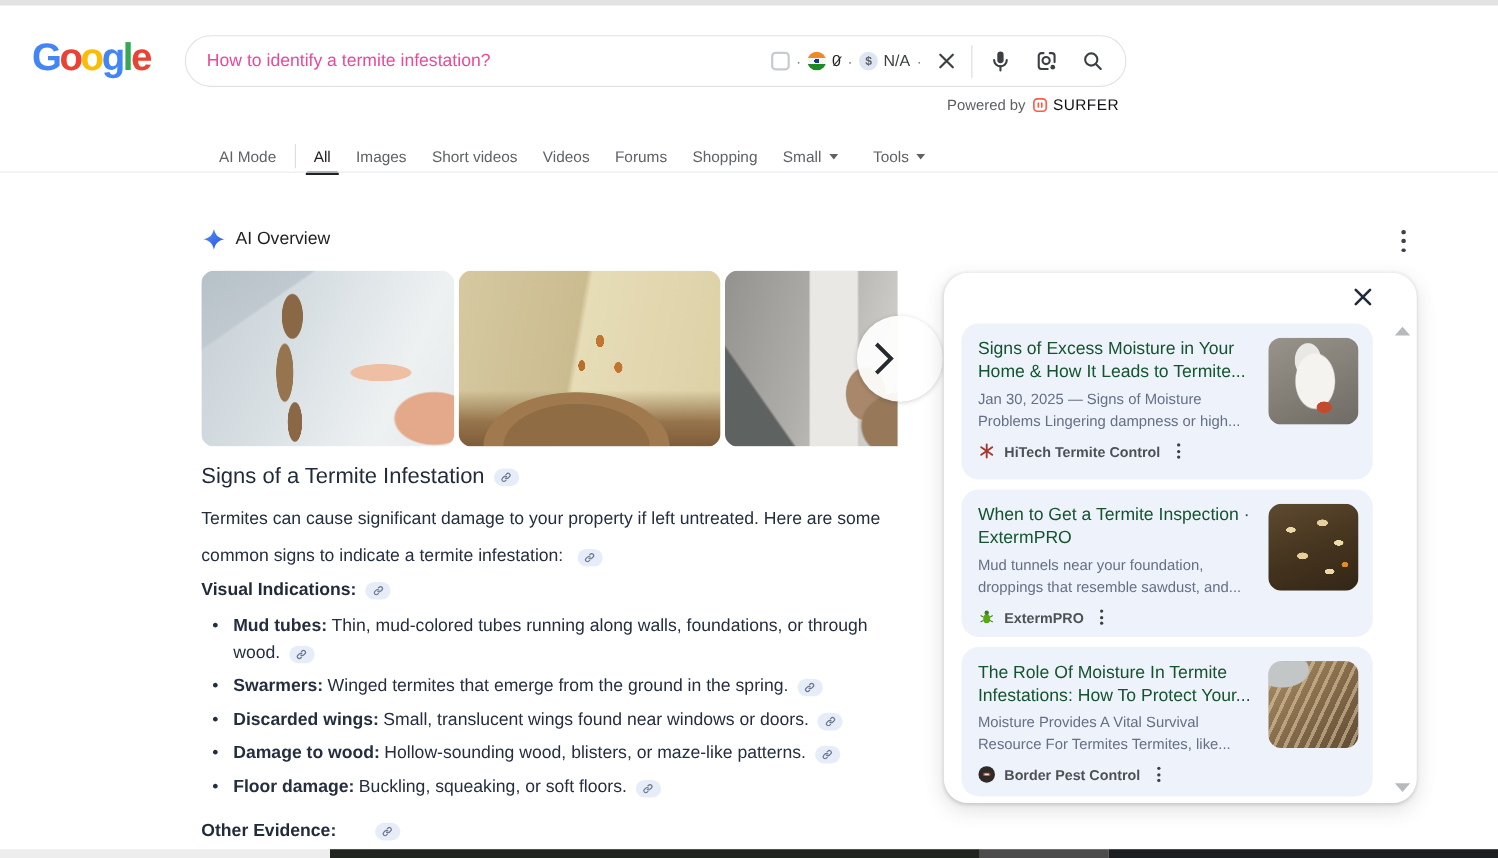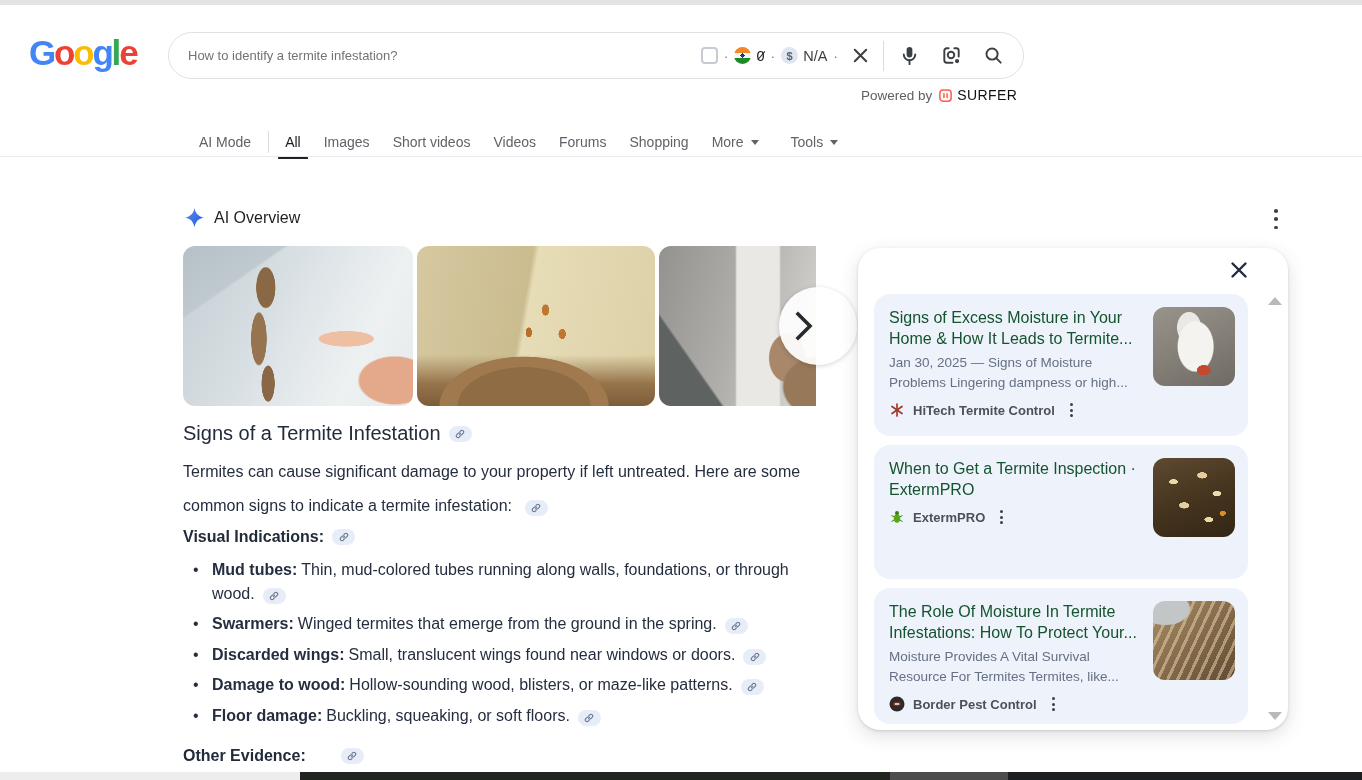--- a/index.html
+++ b/index.html
@@ -15,21 +15,21 @@
 
   
   .logo { left:29px; top:33px; font-size:35px; font-weight:600; letter-spacing:-2.2px; cursor:pointer; }
   .logo span { display:inline-block; }
 
   .search-bar {
     left:168px; top:32px; width:856px; height:47px;
     border:1px solid #dfe1e5; border-radius:24px; background:#fff;
     display:flex; align-items:center; padding:0 18px 0 19px;
   }
-  .query { font-size:13px; color:#737373; white-space:nowrap; flex:0 1 auto; }
+  .query { font-size:16px; color:#ec4899; white-space:nowrap; flex:0 1 auto; }
   .ext-cluster { margin-left:auto; display:flex; align-items:center; }
   .ext-checkbox { width:17px; height:17px; border:2px solid #c7cad0; border-radius:4px; background:#fff; cursor:pointer; }
   .sep-dot { color:#80868b; font-size:14px; margin:0 6px; }
   .flag { width:17px; height:17px; border-radius:50%;
     background:
       radial-gradient(circle 2.2px at 50% 50%, #123a8f 0 98%, transparent 100%),
       linear-gradient(#f0882a 0 34%, #f6f6f4 34% 66%, #1d8a26 66% 100%);
     margin-right:5px; }
   .zero { position:relative; font-size:14.5px; color:#202124; }
   .zero::after { content:""; position:absolute; left:0px; top:7px; width:11px; height:1.4px;
@@ -213,21 +213,21 @@
 <div class="abs nav">
   <span class="nav-item">AI Mode</span>
   <span class="nav-sep"></span>
   <span class="nav-item active sep-after">All</span>
   <span class="nav-item">Images</span>
   <span class="nav-item">Short videos</span>
   <span class="nav-item">Videos</span>
   <span class="nav-item">Forums</span>
   <span class="nav-item">Shopping</span>
   <span class="nav-item">
-    <span>More</span>
+    <span>Small</span>
     <span class="caret"></span>
   </span>
   <span class="nav-item tools">
     <span>Tools</span>
     <span class="caret"></span>
   </span>
 </div>
 <div class="abs header-line"></div>
 
 <div class="abs ai-head">
@@ -367,20 +367,21 @@
           <i></i>
           <i></i>
           <i></i>
         </span>
     </div>
     <div class="thumb thumb1"></div>
   </div>
 
   <div class="card card2">
     <div class="card-title">When to Get a Termite Inspection · ExtermPRO</div>
+    <div class="card-snip">Mud tunnels near your foundation, droppings that resemble sawdust, and...</div>
     <div class="card-src">
       <svg class="favicon" viewBox="0 0 16 16">
         <ellipse cx="8" cy="9.5" rx="3.2" ry="4.2" fill="#58a813"></ellipse>
         <circle cx="8" cy="4" r="2" fill="#3e7d0e"></circle>
         <g stroke="#3e7d0e" stroke-width="1">
           <line x1="5" y1="8" x2="2.5" y2="6.5"></line>
             <line x1="11" y1="8" x2="13.5" y2="6.5"></line>
           <line x1="5" y1="11" x2="2.5" y2="12.5"></line>
             <line x1="11" y1="11" x2="13.5" y2="12.5"></line>
         </g>

